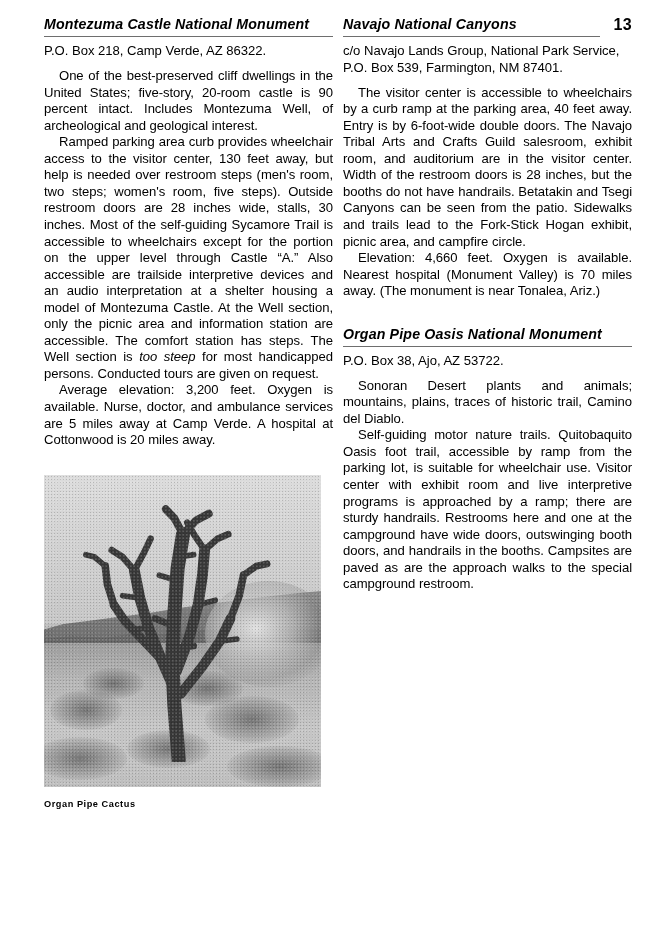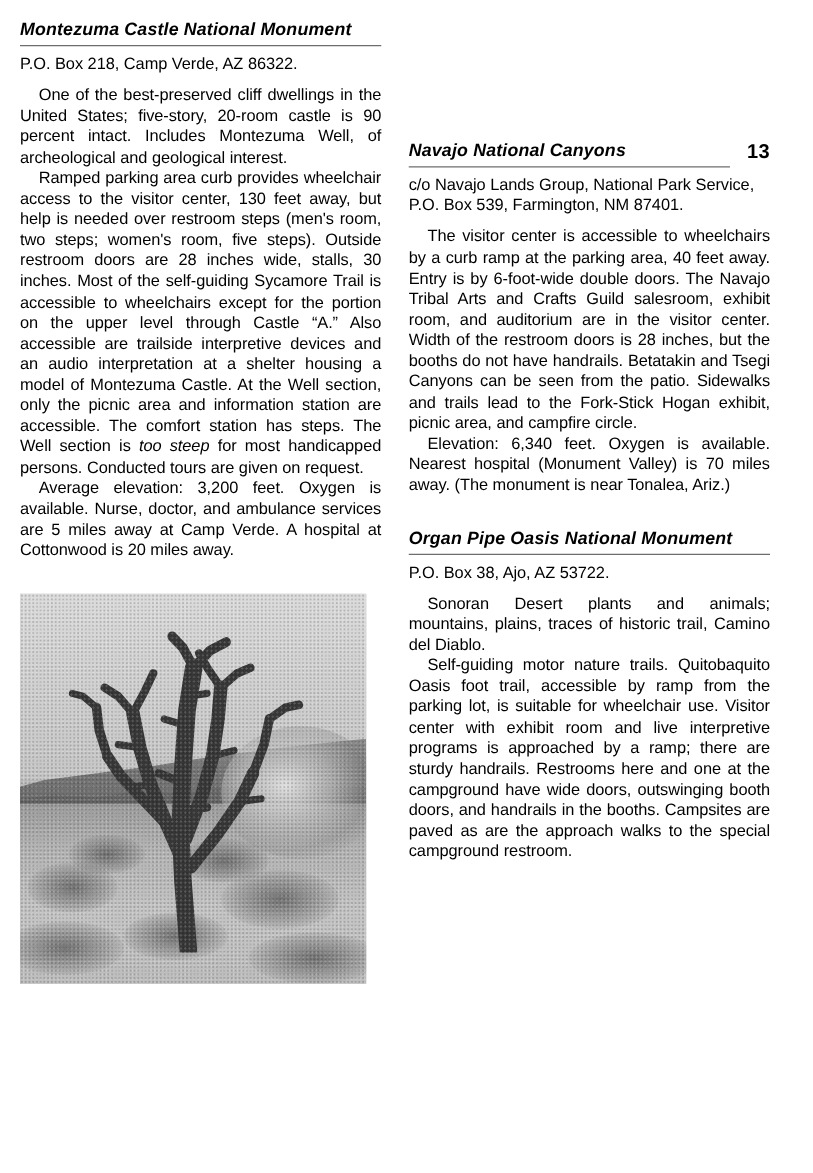--- a/index.html
+++ b/index.html
@@ -19,26 +19,25 @@
   .page {
     position: relative;
     width: 650px;
     height: 938px;
     box-sizing: border-box;
     padding: 0;
   }
 
   .columns {
     position: absolute;
-    left: 16px;
+    left: 44px;
     top: 16px;
     width: 600px;
     display: flex;
-    gap: 22px;
-    align-items: center;
+    gap: 10px;
   }
 
   .col {
     width: 289px;
     flex: 0 0 289px;
   }
 
   
   .section-head {
     position: relative;
@@ -255,37 +254,38 @@
               <path d="M60 86 L44 84" stroke-width="5" fill="none"></path>
               <path d="M134 124 L150 122" stroke-width="5" fill="none"></path>
               <path d="M92 70 L78 66" stroke-width="5" fill="none"></path>
               <path d="M96 50 L110 48" stroke-width="5" fill="none"></path>
             </g>
           </svg>
 
           <div class="grain"></div>
           <div class="grain2"></div>
         </div>
+        <div class="caption">Organ Pipe Cactus</div>
       </div>
 
     </div>
 
     <div class="col">
 
       <div class="head-row">
         <div class="section-head">Navajo National Canyons</div>
         <div class="folio">13</div>
       </div>
 
       <p class="body addr">c/o Navajo Lands Group, National Park Service, P.O. Box 539, Farmington, NM 87401.</p>
 
 
       <p class="body indent">The visitor center is accessible to wheelchairs by a curb ramp at the parking area, 40 feet away. Entry is by 6-foot-wide double doors. The Navajo Tribal Arts and Crafts Guild salesroom, exhibit room, and auditorium are in the visitor center. Width of the restroom doors is 28 inches, but the booths do not have handrails. Betatakin and Tsegi Canyons can be seen from the patio. Sidewalks and trails lead to the Fork-Stick Hogan exhibit, picnic area, and campfire circle.</p>
 
-      <p class="body indent">Elevation: 6,340 feet. Oxygen is available. Nearest hospital (Monument Valley) is 70 miles away. (The monument is near Tonalea, Ariz.)</p>
+      <p class="body indent">Elevation: 4,660 feet. Oxygen is available. Nearest hospital (Monument Valley) is 70 miles away. (The monument is near Tonalea, Ariz.)</p>
 
       <div class="section-head spaced-top">Organ Pipe Oasis National Monument</div>
 
       <p class="body addr">P.O. Box 38, Ajo, AZ 53722.</p>
 
       <p class="body indent">Sonoran Desert plants and animals; mountains, plains, traces of historic trail, Camino del Diablo.</p>
 
       <p class="body indent">Self-guiding motor nature trails. Quitobaquito Oasis foot trail, accessible by ramp from the parking lot, is suitable for wheelchair use. Visitor center with exhibit room and live interpretive programs is approached by a ramp; there are sturdy handrails. Restrooms here and one at the campground have wide doors, outswinging booth doors, and handrails in the booths. Campsites are paved as are the approach walks to the special campground restroom.</p>
 
     </div>

